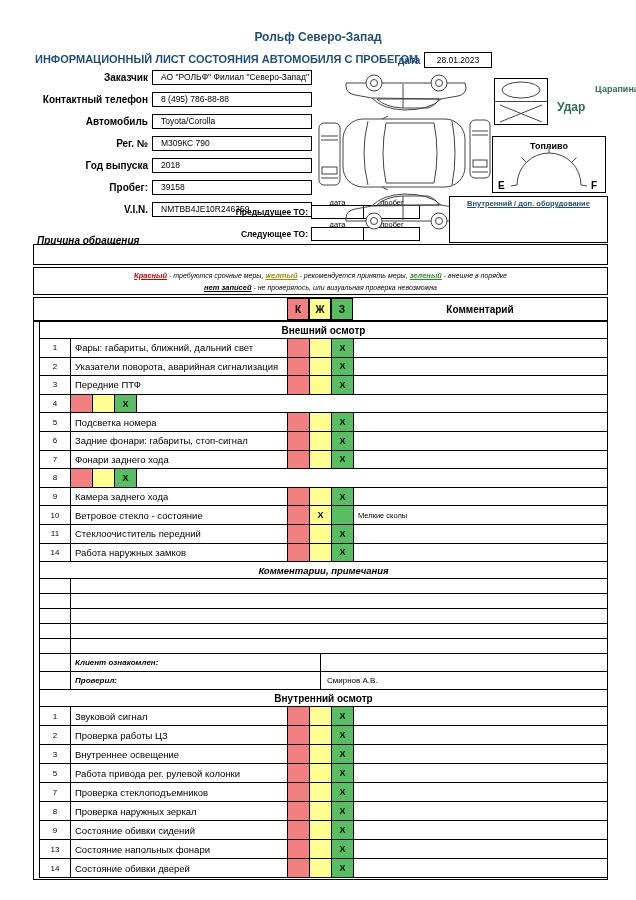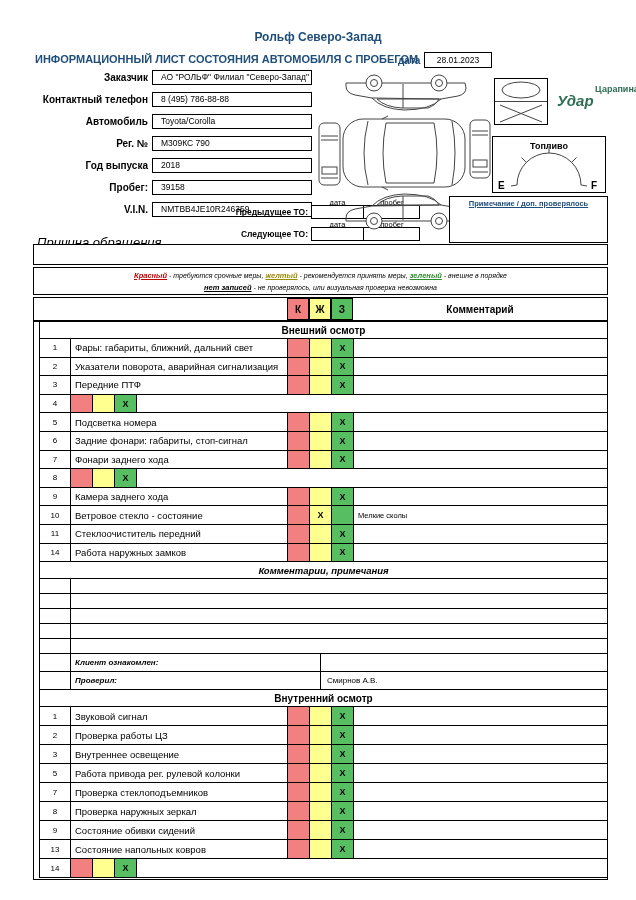--- a/index.html
+++ b/index.html
@@ -21,26 +21,26 @@
                font-size:8.5px;line-height:13px;padding-left:8px;background:#fff;}
 
   
   .to-collabel{position:absolute;font-size:7.5px;text-align:center;}
   .to-label{position:absolute;font-size:8.5px;font-weight:bold;text-align:right;width:158px;left:150px;}
   .to-box{position:absolute;height:14px;border:1px solid #000;box-sizing:border-box;background:#fff;font-size:8px;line-height:12px;text-align:center;}
 
   
   .damage-box{top:78px;left:494px;width:54px;height:47px;}
   .scratch-label{top:84px;left:552px;font-size:9px;font-weight:bold;}
-  .impact-label{top:92px;left:557px;font-size:15px;font-weight:bold;font-style:italic;}
+  .impact-label{top:100px;left:557px;font-size:12px;font-weight:bold;}
   .fuel-box{top:136px;left:492px;width:114px;height:57px;}
   .notes-box{top:196px;left:449px;width:159px;height:47px;}
   .notes-title{padding-top:2px;text-align:center;font-size:7.5px;font-weight:bold;text-decoration:underline;}
 
-  .reason-label{top:235px;left:37px;font-size:13px;font-weight:normal;font-style:italic;}
+  .reason-label{top:235px;left:37px;font-size:10px;font-weight:bold;font-style:italic;}
   .reason-box{top:244px;left:33px;width:575px;height:21px;}
 
   
   .legend-box{top:267px;left:33px;width:575px;height:28px;font-size:7px;font-style:italic;text-align:center;}
   .legend-line{margin-top:3px;}
   .term{font-weight:bold;text-decoration:underline;font-size:7.5px;}
 
   
   .status-header{top:297px;left:33px;width:575px;height:24px;display:flex;align-items:stretch;padding-left:5px;}
   .sh-spacer{width:248px;}
@@ -190,21 +190,21 @@
         <line x1="33.4" y1="25.4" x2="28.5" y2="20.5"></line>
         <line x1="24" y1="48" x2="18" y2="49"></line>
         <line x1="88" y1="48" x2="94" y2="49"></line>
       </g>
       <text x="5" y="52" font-size="10" font-weight="bold">E</text>
       <text x="98" y="52" font-size="10" font-weight="bold">F</text>
     </svg>
   </div>
 
   <div class="abs notes-box box">
-    <div class="notes-title blue" style="color: rgb(31, 78, 121);">Примечание / доп. проверялось</div>
+    <div class="notes-title blue" style="color: rgb(31, 78, 121);">Внутренний / доп. оборудование</div>
   </div>
 
   <div class="abs reason-label">Причина обращения</div>
   <div class="abs reason-box box"></div>
 
   <div class="abs legend-box box">
     <div class="legend-line" id="legend-line1"><span class="term" style="color: rgb(192, 0, 0);">Красный</span><span> - требуются срочные меры,  </span><span class="term" style="color: rgb(156, 138, 0);">желтый</span><span> - рекомендуется принять меры,  </span><span class="term" style="color: rgb(46, 139, 46); text-align: center;">зеленый</span><span> - внешне в порядке</span></div>
     <div class="legend-line" id="legend-line2"><span class="term" style="color: rgb(0, 0, 0);">нет записей</span><span> - не проверялось, или визуальная проверка невозможна</span></div>
   </div>
 
@@ -403,28 +403,29 @@
           <div class="insp-row">
             <div class="c-num">9</div>
             <div class="c-item">Состояние обивки сидений</div>
             <div class="c-k" style="background: rgb(242, 128, 128);"></div>
             <div class="c-zh" style="background: rgb(255, 255, 143);"></div>
             <div class="c-z" style="background: rgb(87, 190, 97);">X</div>
             <div class="c-comment"></div>
           </div>
           <div class="insp-row">
             <div class="c-num">13</div>
-            <div class="c-item">Состояние напольных ковров</div>
+            <div class="c-item">Состояние напольных фонари</div>
             <div class="c-k" style="background: rgb(242, 128, 128);"></div>
             <div class="c-zh" style="background: rgb(255, 255, 143);"></div>
             <div class="c-z" style="background: rgb(87, 190, 97);">X</div>
             <div class="c-comment"></div>
           </div>
           <div class="insp-row">
             <div class="c-num">14</div>
+            <div class="c-item">Состояние обивки дверей</div>
             <div class="c-k" style="background: rgb(242, 128, 128);"></div>
             <div class="c-zh" style="background: rgb(255, 255, 143);"></div>
             <div class="c-z" style="background: rgb(87, 190, 97);">X</div>
             <div class="c-comment"></div>
           </div>
         </div>
     </div>
   </div>
 
 </div>

